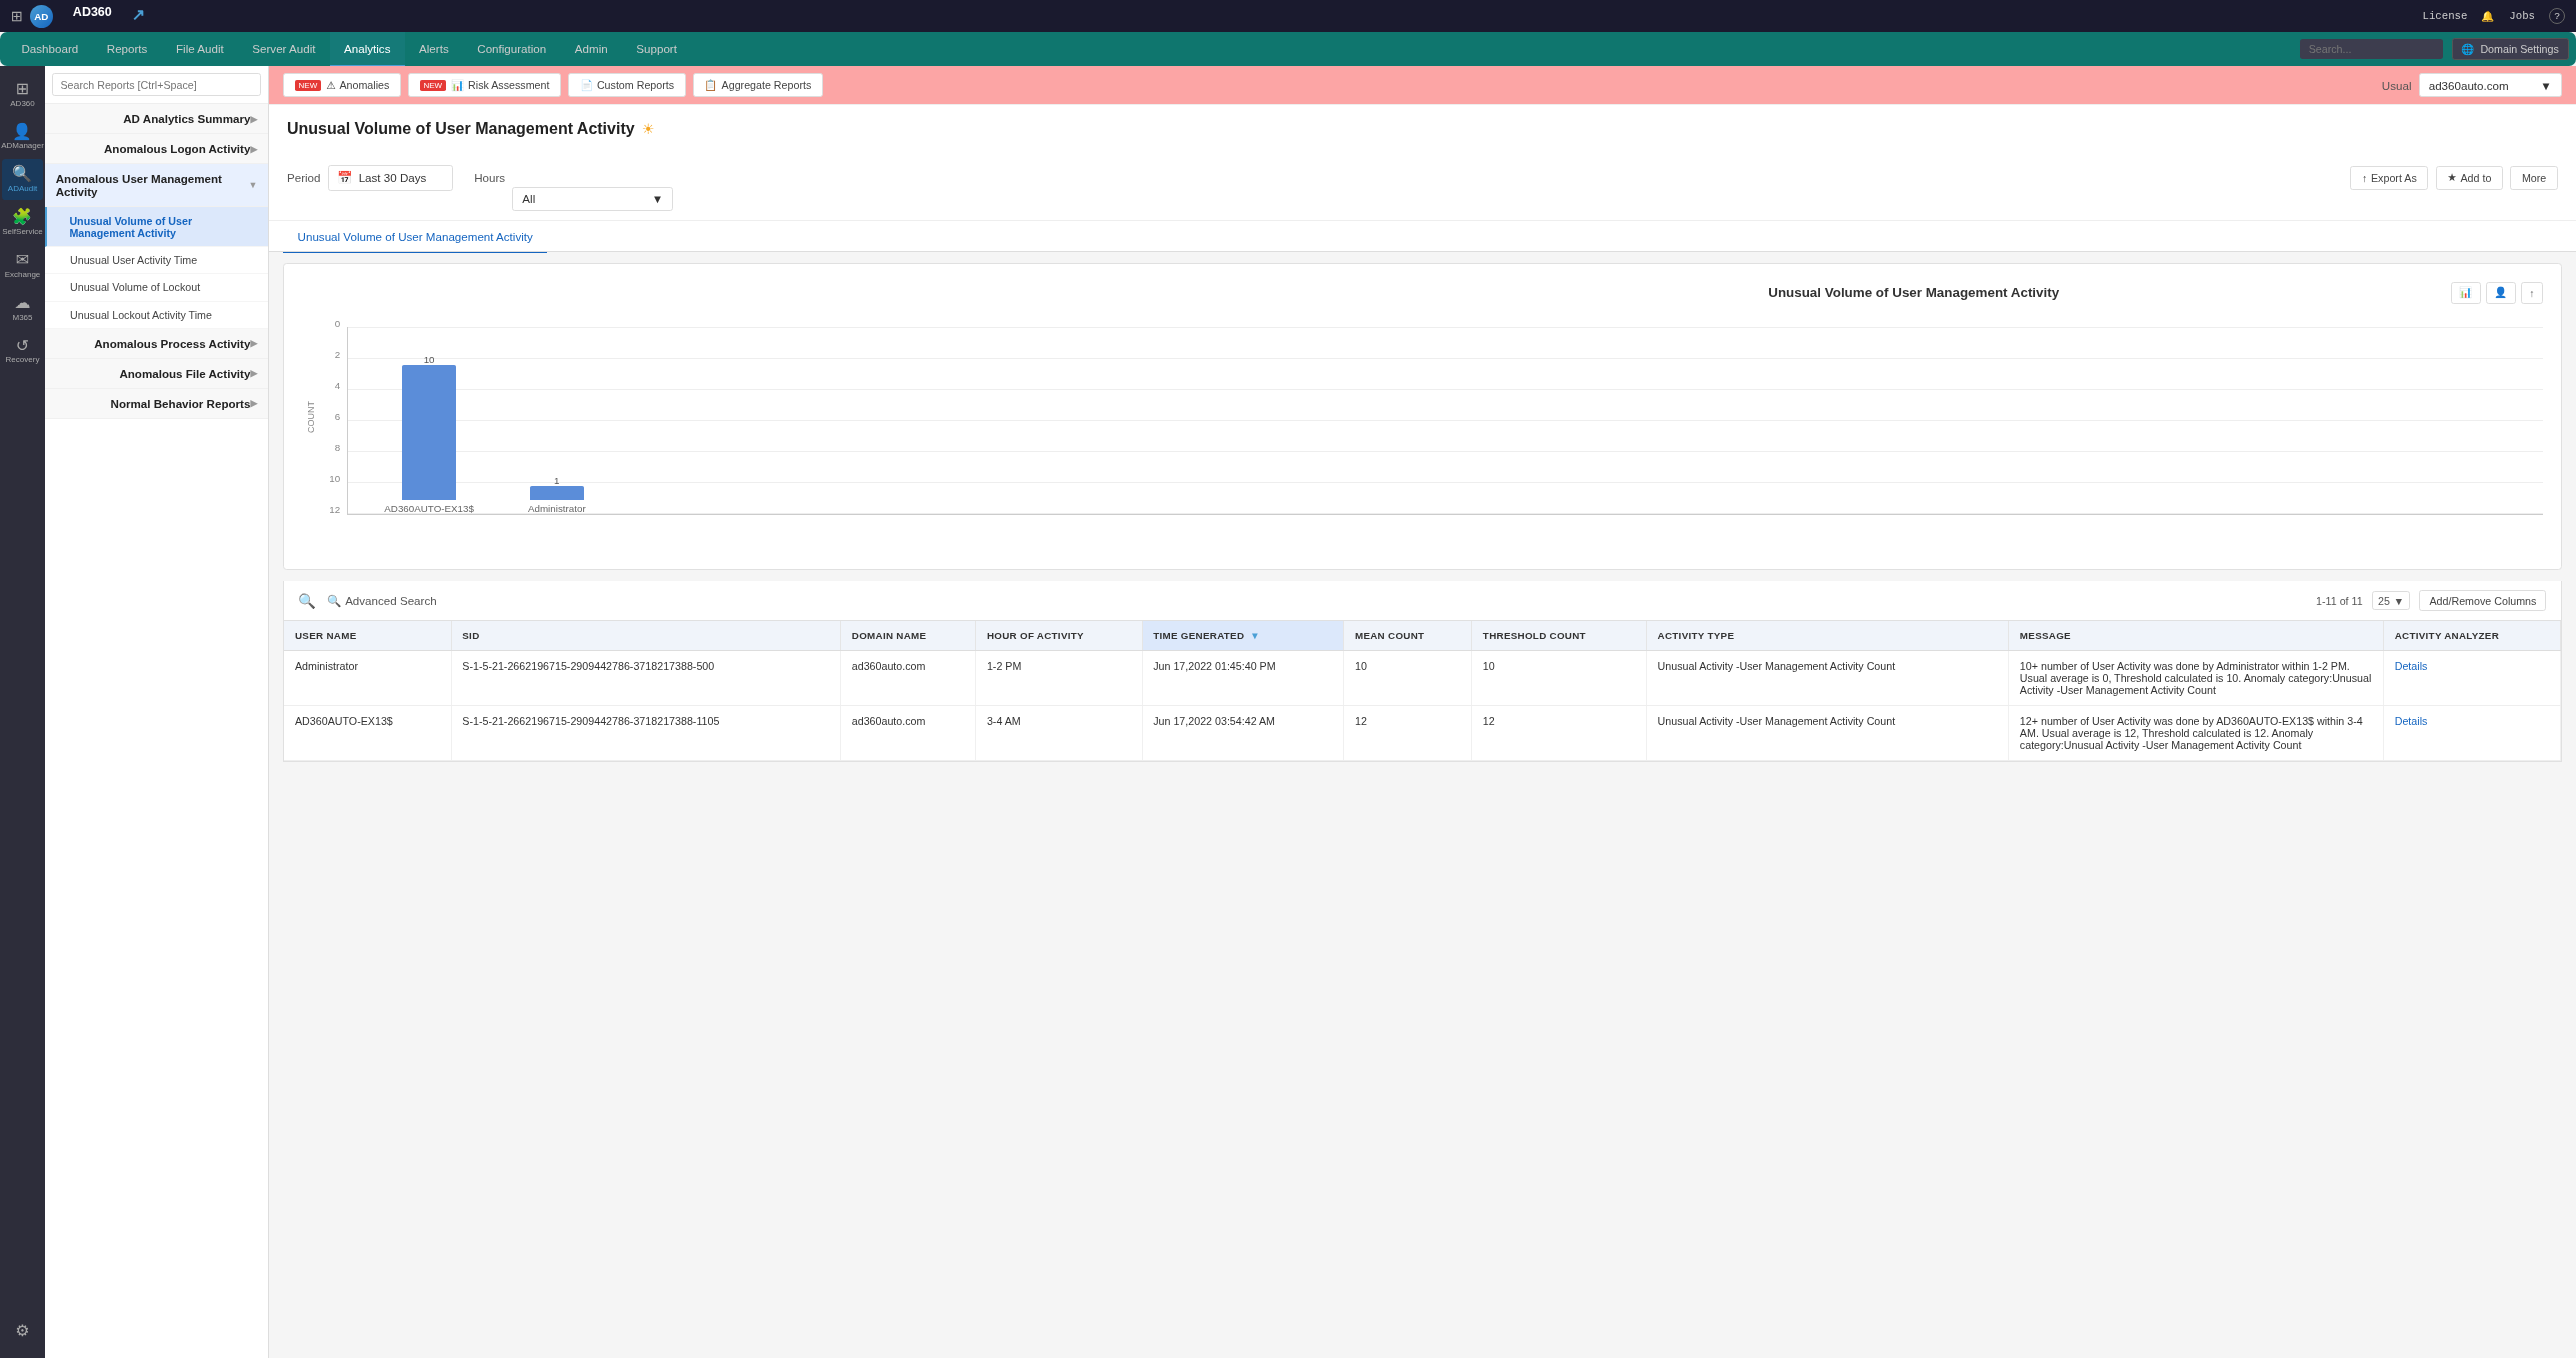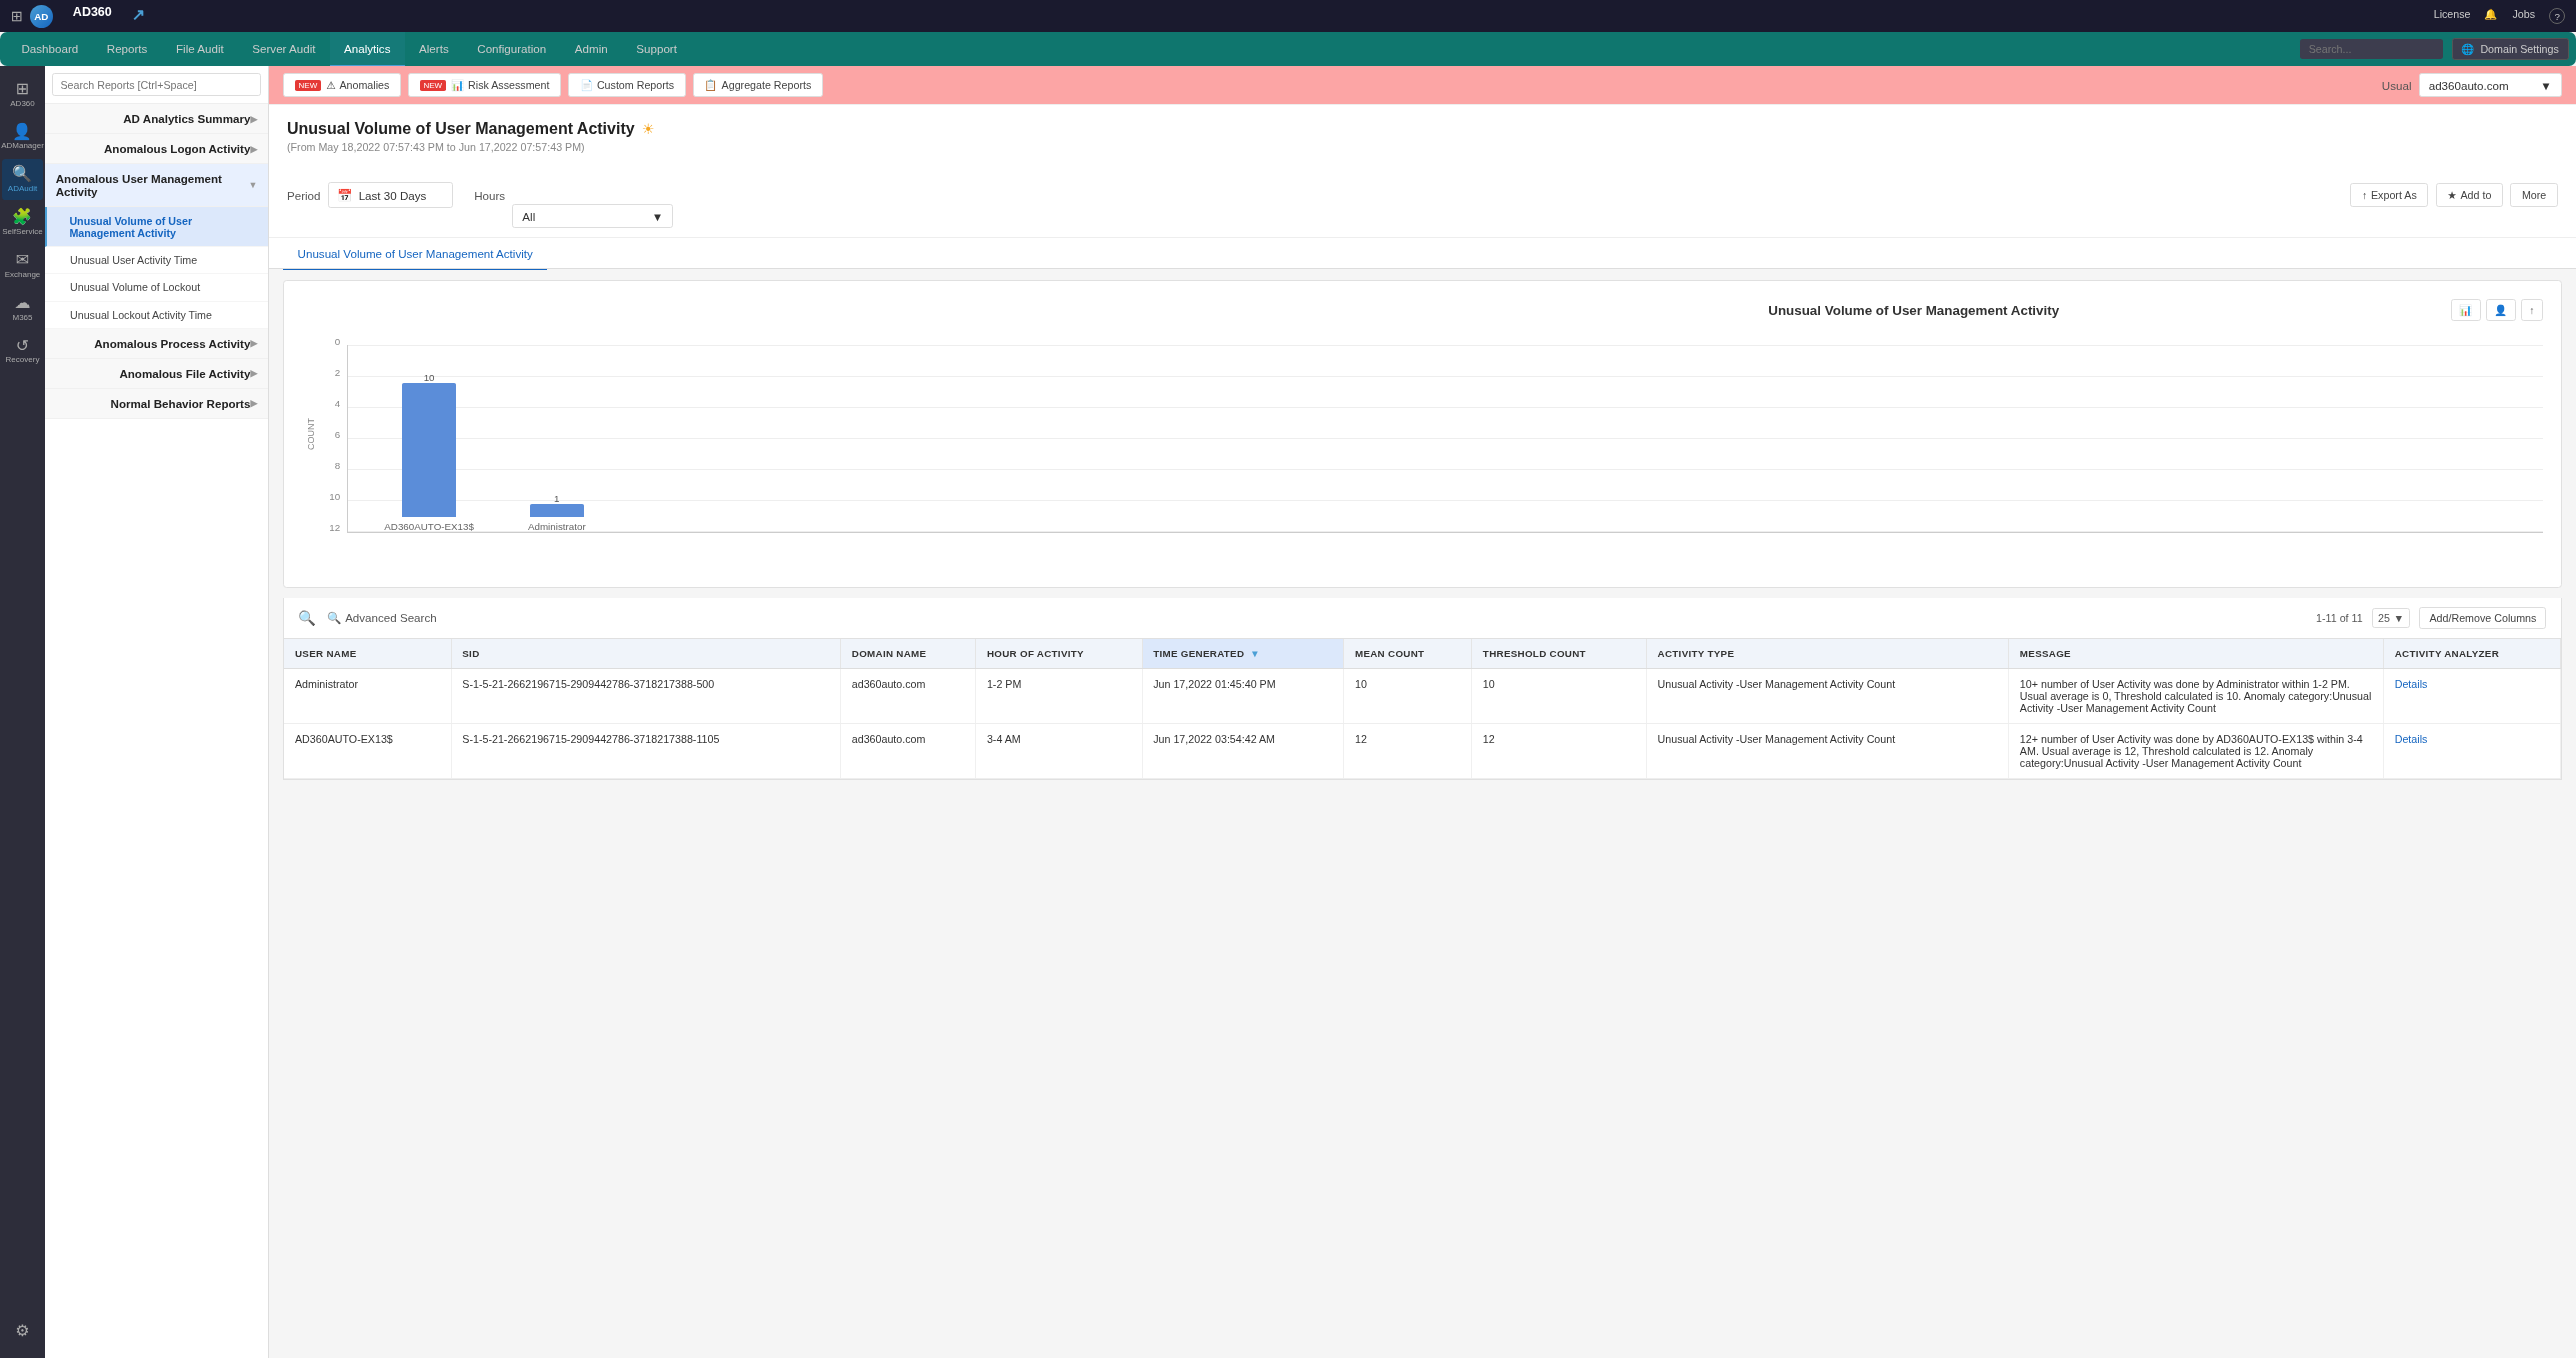--- a/index.html
+++ b/index.html
@@ -10,21 +10,21 @@
       background: #1a1a2e;
       height: 32px;
       display: flex;
       align-items: center;
       justify-content: space-between;
       padding: 0 10.7px;
       color: #ccc;
       font-size: 10.7px;
     }
     .top-bar-left { display: flex; align-items: center; gap: 7.2px; }
-    .top-bar-right { display: flex; align-items: flex-start; gap: 14.3px; }
+    .top-bar-right { display: flex; align-items: center; gap: 14.3px; font-family: Liberation Mono, monospace; }
     .app-logo { color: #fff; font-size: 12.5px; font-weight: bold; display: flex; align-items: flex-start; gap: 20px; }
     .logo-circle { width: 23px; height: 23px; border-radius: 50%; background: linear-gradient(135deg, #4a9fd5, #1565c0); display: flex; align-items: center; justify-content: center; color: #fff; font-size: 9.8px; font-weight: bold; }
     .grid-icon { color: #aaa; font-size: 14.3px; cursor: pointer; }
 
     
     .main-nav {
       background: #0f766e;
       height: 34px;
       display: flex;
       align-items: stretch;
@@ -467,21 +467,20 @@
           <span>▼</span>
         </div>
       </div>
     </div>
 
     <div class="report-header">
       <div class="report-title-row">
         <span class="report-title">Unusual Volume of User Management Activity</span>
         <span style="font-size:14.3px;color:#f5a623;">☀</span>
       </div>
-      <div class="report-subtitle">(From May 18,2022 07:57:43 PM to Jun 17,2022 07:57:43 PM)</div>
       <div class="filter-row">
         <div class="filter-group">
           <span class="filter-label">Period</span>
           <div class="filter-input">
             <span class="calendar-icon">📅</span>
             <span>Last 30 Days</span>
           </div>
         </div>
         <div class="filter-group">
           <span class="filter-label">Hours</span>

